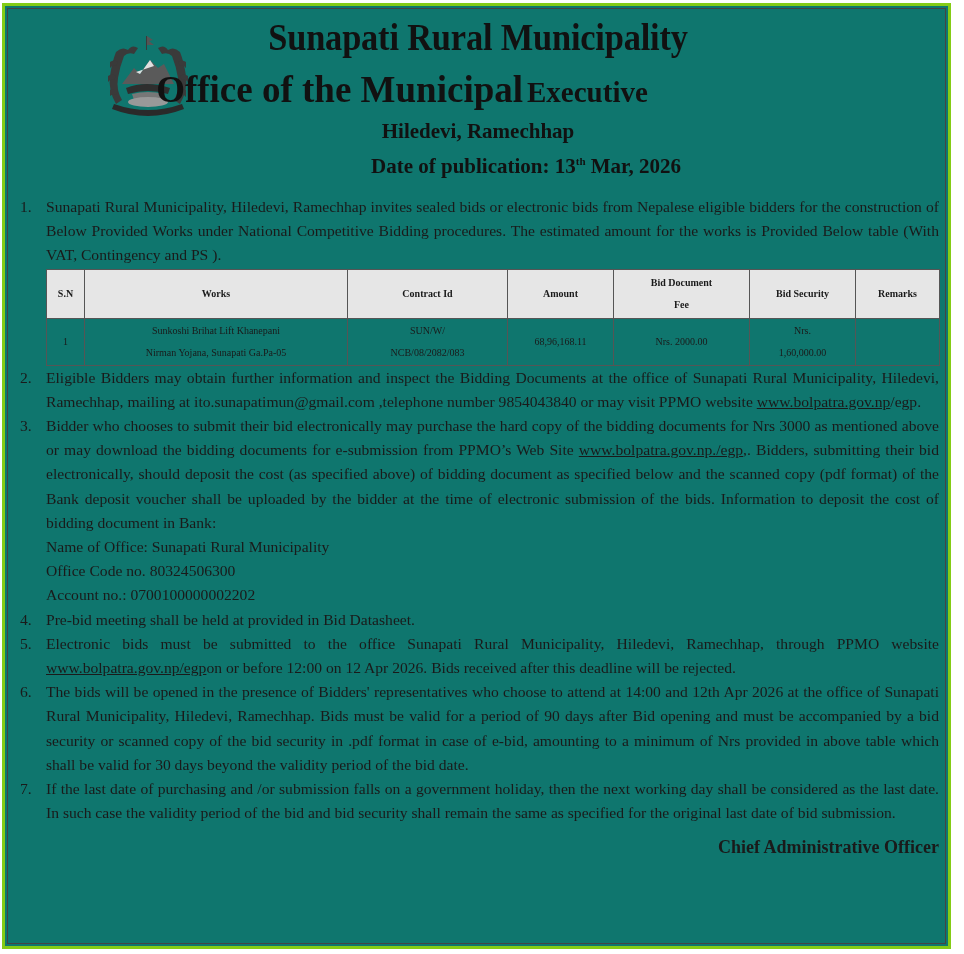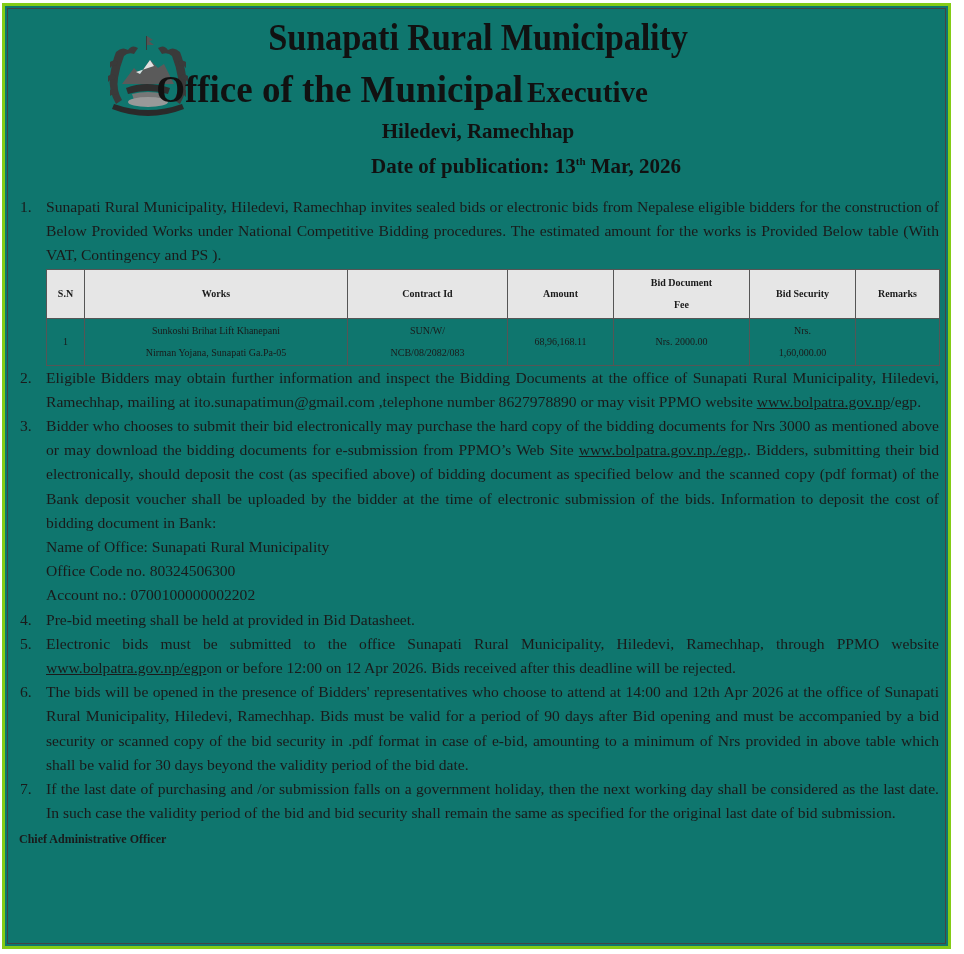--- a/index.html
+++ b/index.html
@@ -57,21 +57,21 @@
       font-size: 10px; line-height: 22px;
     }
     table.works th {
       background: #e6e6e6; font-weight: bold; border: 1px solid #555;
       text-align: center; padding: 2px 4px; height: 45px;
     }
     table.works td {
       border: 1px solid #555; text-align: center; padding: 1px 4px; height: 47px;
     }
     .signature {
-      text-align: left; font-weight: bold; font-size: 12px; margin-top: 2px;
+      text-align: right; font-weight: bold; font-size: 18px; margin-top: 10px;
       padding-right: 0px;
     }
   </style>
 </head>
 <body>
 
 <div class="frame-outer">
   <div class="frame-inner"></div>
 
   <svg class="logo" viewBox="0 0 92 86">
@@ -135,21 +135,21 @@
           <td>68,96,168.11</td>
           <td>Nrs. 2000.00</td>
           <td><span>Nrs.</span><br><span>1,60,000.00</span></td>
           <td></td>
         </tr>
       </tbody>
     </table>
 
     <div class="item">
       <div class="num">2.</div>
-      <div class="txt"><span>Eligible Bidders may obtain further information and inspect the Bidding Documents at the office of Sunapati Rural Municipality, Hiledevi, Ramechhap, mailing at ito.sunapatimun@gmail.com ,telephone number  8627978890  or may visit PPMO website </span><span class="u">www.bolpatra.gov.np</span><span>/egp.</span></div>
+      <div class="txt"><span>Eligible Bidders may obtain further information and inspect the Bidding Documents at the office of Sunapati Rural Municipality, Hiledevi, Ramechhap, mailing at ito.sunapatimun@gmail.com ,telephone number  9854043840  or may visit PPMO website </span><span class="u">www.bolpatra.gov.np</span><span>/egp.</span></div>
     </div>
 
     <div class="item">
       <div class="num">3.</div>
       <div class="txt">
         <span>Bidder who chooses to submit their bid electronically may purchase the hard copy of the bidding documents for Nrs 3000 as mentioned above or may download the bidding documents for e-submission from PPMO’s Web Site </span><span class="u">www.bolpatra.gov.np./egp</span><span>,. Bidders, submitting their bid electronically, should deposit the cost (as specified above) of bidding document as specified below and the scanned copy (pdf format) of the Bank deposit voucher shall be uploaded by the bidder at the time of electronic submission of the bids. Information to deposit the cost of bidding document in Bank:</span>
         <span class="line">Name of Office: Sunapati Rural Municipality</span>
         <span class="line">Office Code no. 80324506300</span>
         <span class="line">Account no.: 0700100000002202</span>
       </div>

